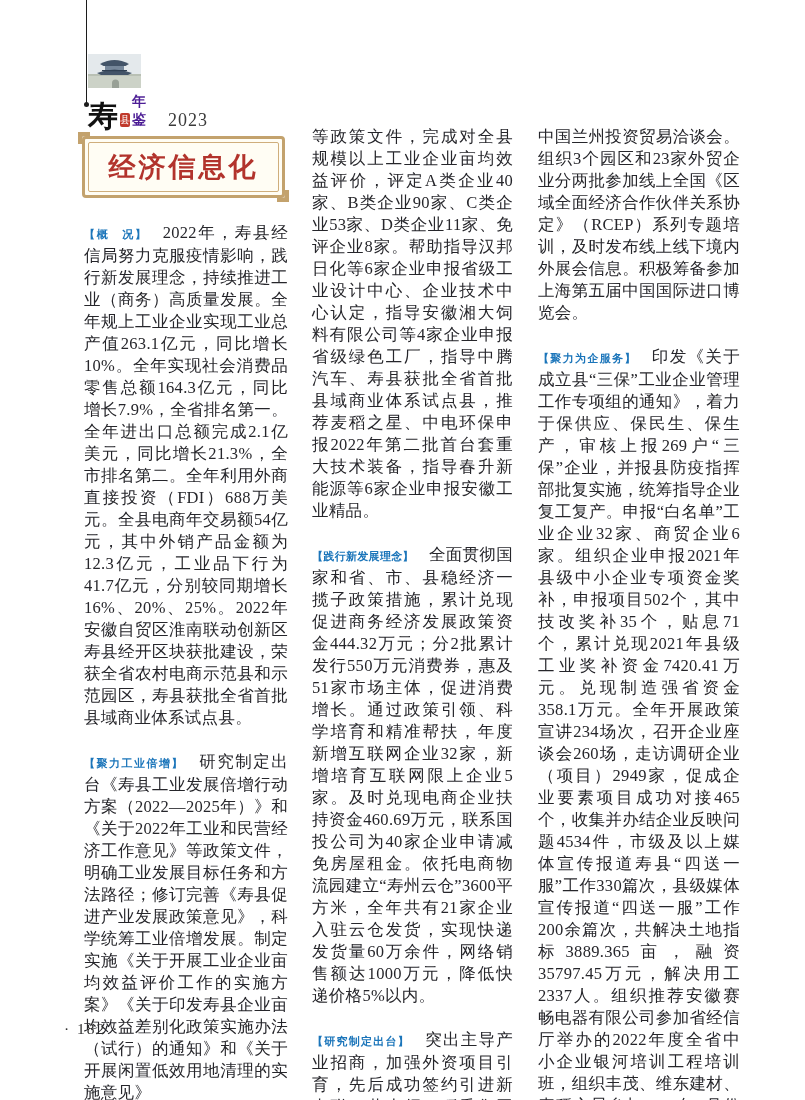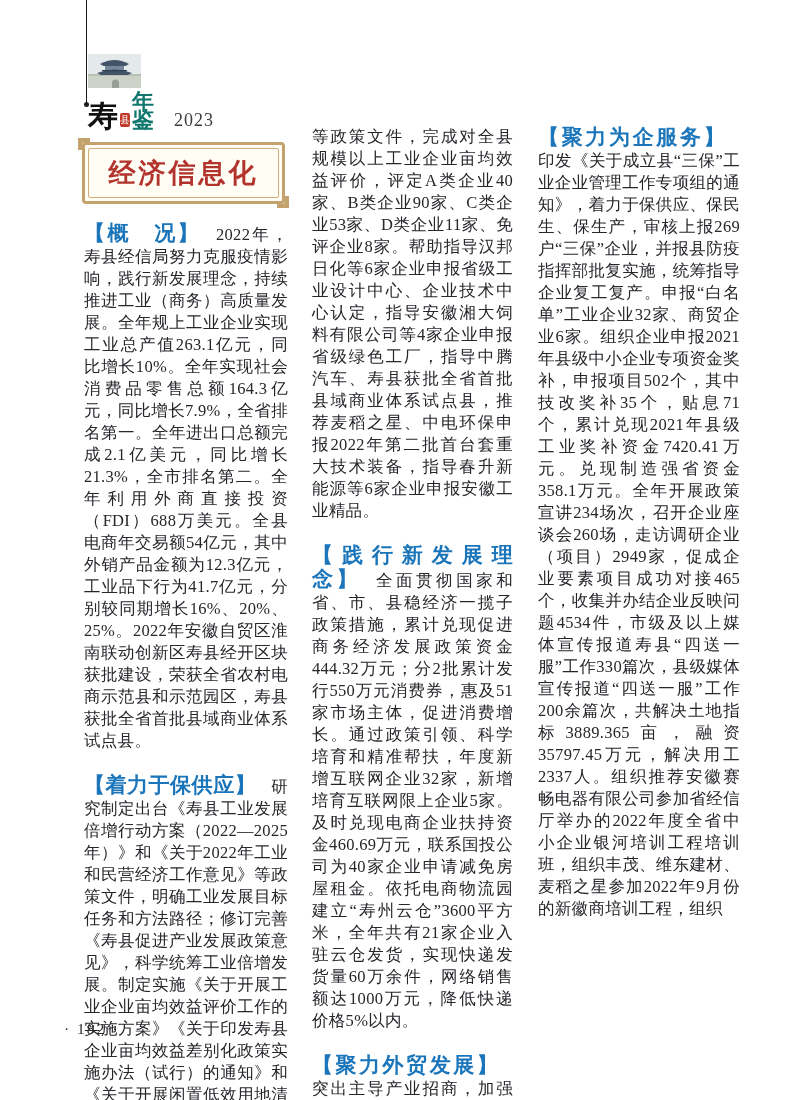--- a/index.html
+++ b/index.html
@@ -23,26 +23,26 @@
   
   .masthead { position:absolute; left:88px; top:54px; width:120px; }
   .logo { display:block; width:53px; height:34px; }
   .brand { display:flex; align-items:flex-end; margin-top:5px; }
   .shou { font-size:30px; line-height:26px; font-weight:bold; color:#111; font-family:"Liberation Serif","DejaVu Serif",serif; }
   .seal {
     width:14px; height:14px; background:#c0392b; color:#fff; font-size:10px;
     display:inline-flex; align-items:center; justify-content:center;
     border-radius:2px; margin:0 2px 2px 2px; font-family:"Liberation Sans","DejaVu Sans",sans-serif;
   }
-  .nj { font-size:22px; font-weight:bold; color:#0f766e; line-height:18px; }
+  .nj { font-size:14px; font-weight:bold; color:#4c1d95; line-height:18px; }
   .yr { font-size:18px; color:#3a3a3a; margin-left:20px; line-height:18px; letter-spacing:1px; }
 
   
   .title-box {
-    position:absolute; left:82px; top:142px; width:203px; height:62px;
+    position:absolute; left:82px; top:136px; width:203px; height:62px;
     border:3px solid #c3a26d; background:#fffdf4; border-radius:4px;
   }
   .title-inner {
     position:absolute; left:3px; top:3px; right:3px; bottom:3px;
     border:1px solid #cfae7c; border-radius:2px;
     display:flex; align-items:center; justify-content:center;
   }
   .title-inner span {
     font-size:27px; font-weight:bold; color:#b2332c; letter-spacing:3px;
   }
@@ -55,21 +55,21 @@
     position:absolute; text-align:justify;
     font-size:16.5px; line-height:22px; letter-spacing:0.3px;
   }
   .col1 { left:84px;  top:222px; width:204px; }
   .col2 { left:312px; top:126px; width:201px; }
   .col3 { left:538px; top:126px; width:202px; }
   .blk + .blk { margin-top:22px; }
   .hd {
     color:#1b75ba; font-weight:bold; margin-right:15px;
     font-family:"Liberation Sans","DejaVu Sans",sans-serif;
-    font-size:21px;
+    font-size:11px;
   }
 
   
   .folio { position:absolute; left:64px; top:1020px; font-size:15.5px; color:#2e2e2e; letter-spacing:2px;text-align:right; }
 </style>
 </head>
 <body>
 
 <div class="page">
 
@@ -100,37 +100,40 @@
     <div class="title-inner">
       <span>经济信息化</span>
     </div>
   </div>
 
   <div class="col col1">
     <p class="blk">
       <span class="hd">【概　况】</span><span>2022年，寿县经信局努力克服疫情影响，践行新发展理念，持续推进工业（商务）高质量发展。全年规上工业企业实现工业总产值263.1亿元，同比增长10%。全年实现社会消费品零售总额164.3亿元，同比增长7.9%，全省排名第一。全年进出口总额完成2.1亿美元，同比增长21.3%，全市排名第二。全年利用外商直接投资（FDI）688万美元。全县电商年交易额54亿元，其中外销产品金额为12.3亿元，工业品下行为41.7亿元，分别较同期增长16%、20%、25%。2022年安徽自贸区淮南联动创新区寿县经开区块获批建设，荣获全省农村电商示范县和示范园区，寿县获批全省首批县域商业体系试点县。</span>
     </p>
     <p class="blk">
-      <span class="hd">【着力于保供应】</span><span>研究制定出台《寿县工业发展倍增行动方案（2022—2025年）》和《关于2022年工业和民营经济工作意见》等政策文件，明确工业发展目标任务和方法路径；修订完善《寿县促进产业发展政策意见》，科学统筹工业倍增发展。制定实施《关于开展工业企业亩均效益评价工作的实施方案》《关于印发寿县企业亩均效益差别化政策实施办法（试行）的通知》和《关于开展闲置低效用地清理的实施意见》</span>
+      <span class="hd">【聚力工业倍增】</span><span>研究制定出台《寿县工业发展倍增行动方案（2022—2025年）》和《关于2022年工业和民营经济工作意见》等政策文件，明确工业发展目标任务和方法路径；修订完善《寿县促进产业发展政策意见》，科学统筹工业倍增发展。制定实施《关于开展工业企业亩均效益评价工作的实施方案》《关于印发寿县企业亩均效益差别化政策实施办法（试行）的通知》和《关于开展闲置低效用地清理的实施意见》</span>
     </p>
   </div>
 
   <div class="col col2">
     <p class="blk">
       <span>等政策文件，完成对全县规模以上工业企业亩均效益评价，评定A类企业40家、B类企业90家、C类企业53家、D类企业11家、免评企业8家。帮助指导汉邦日化等6家企业申报省级工业设计中心、企业技术中心认定，指导安徽湘大饲料有限公司等4家企业申报省级绿色工厂，指导中腾汽车、寿县获批全省首批县域商业体系试点县，推荐麦稻之星、中电环保申报2022年第二批首台套重大技术装备，指导春升新能源等6家企业申报安徽工业精品。</span>
     </p>
     <p class="blk">
       <span class="hd">【践行新发展理念】</span><span>全面贯彻国家和省、市、县稳经济一揽子政策措施，累计兑现促进商务经济发展政策资金444.32万元；分2批累计发行550万元消费券，惠及51家市场主体，促进消费增长。通过政策引领、科学培育和精准帮扶，年度新增互联网企业32家，新增培育互联网限上企业5家。及时兑现电商企业扶持资金460.69万元，联系国投公司为40家企业申请减免房屋租金。依托电商物流园建立“寿州云仓”3600平方米，全年共有21家企业入驻云仓发货，实现快递发货量60万余件，网络销售额达1000万元，降低快递价格5%以内。</span>
     </p>
     <p class="blk">
-      <span class="hd">【聚力外贸发展】</span><span>突出主导产业招商，加强外资项目引育，先后成功签约引进新中联、劳士领、稻香集团等一批重大外资项目。组团参加第二十八届</span>
+      <span class="hd">【研究制定出台】</span><span>突出主导产业招商，加强外资项目引育，先后成功签约引进新中联、劳士领、稻香集团等一批重大外资项目。组团参加第二十八届</span>
     </p>
   </div>
 
   <div class="col col3">
+    <p class="blk">
+      <span>中国兰州投资贸易洽谈会。组织3个园区和23家外贸企业分两批参加线上全国《区域全面经济合作伙伴关系协定》（RCEP）系列专题培训，及时发布线上线下境内外展会信息。积极筹备参加上海第五届中国国际进口博览会。</span>
+    </p>
     <p class="blk">
       <span class="hd">【聚力为企服务】</span><span>印发《关于成立县“三保”工业企业管理工作专项组的通知》，着力于保供应、保民生、保生产，审核上报269户“三保”企业，并报县防疫指挥部批复实施，统筹指导企业复工复产。申报“白名单”工业企业32家、商贸企业6家。组织企业申报2021年县级中小企业专项资金奖补，申报项目502个，其中技改奖补35个，贴息71个，累计兑现2021年县级工业奖补资金7420.41万元。兑现制造强省资金358.1万元。全年开展政策宣讲234场次，召开企业座谈会260场，走访调研企业（项目）2949家，促成企业要素项目成功对接465个，收集并办结企业反映问题4534件，市级及以上媒体宣传报道寿县“四送一服”工作330篇次，县级媒体宣传报道“四送一服”工作200余篇次，共解决土地指标3889.365亩，融资35797.45万元，解决用工2337人。组织推荐安徽赛畅电器有限公司参加省经信厅举办的2022年度全省中小企业银河培训工程培训班，组织丰茂、维东建材、麦稻之星参加2022年9月份的新徽商培训工程，组织</span>
     </p>
   </div>
 
   <div class="folio">· 182 ·</div>
 
 </div>
 
 </body></html>

